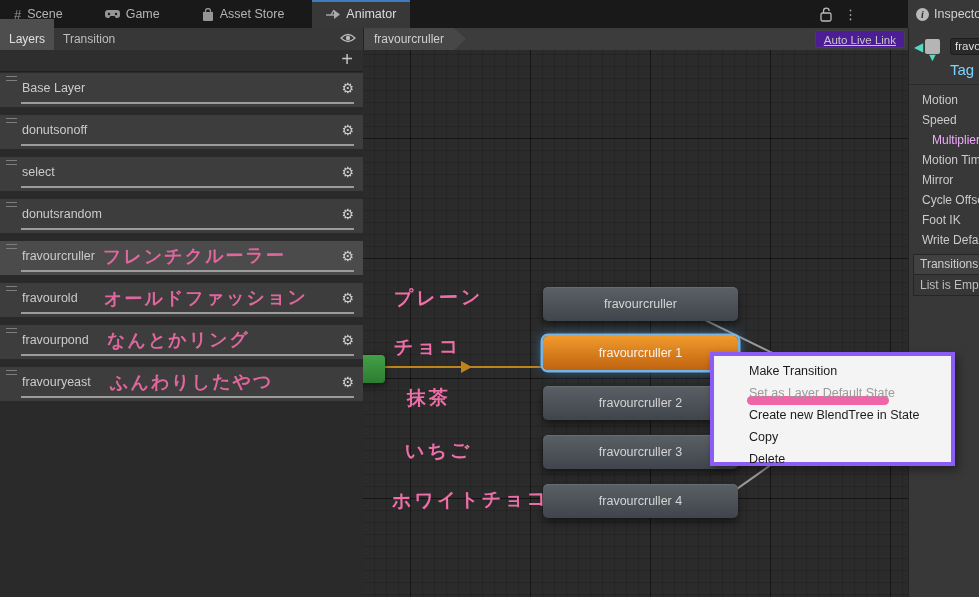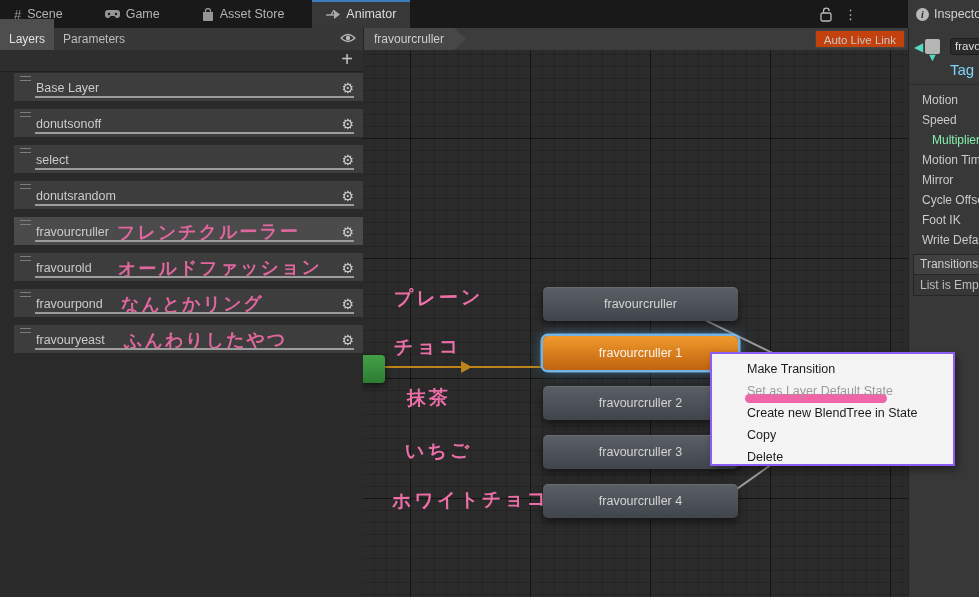--- a/index.html
+++ b/index.html
@@ -20,26 +20,26 @@
   #inspector-tab { position:absolute; left:908px; top:0; width:71px; height:28px; background:#383838; display:flex; align-items:center; gap:5px; padding-left:8px; font-size:12.5px; color:#d2d2d2; overflow:hidden; white-space:nowrap; }
   #info-icon { width:13px; height:13px; border-radius:50%; background:#b9b9b9; color:#2a2a2a; font-size:10px; font-weight:bold; display:flex; align-items:center; justify-content:center; flex:none; font-family:"Liberation Serif",serif; font-style:italic; }
   
   #subbar-left { position:absolute; left:0; top:28px; width:363px; height:22px; background:#373737; display:flex; align-items:center; }
   .subtab { padding:13px 9px; font-size:12px; color:#bdbdbd; }
   .subtab.active { background:#4e4e4e; color:#e0e0e0; }
   #eye-wrap { position:absolute; right:7px; top:4px; }
   #breadcrumb-bar { position:absolute; left:363px; top:28px; width:545px; height:22px; background:#3c3c3c; border-left:1px solid #222; }
   #breadcrumb { position:absolute; left:0; top:0; height:22px; line-height:22px; padding:0 22px 0 10px; background:#474747; color:#cfcfcf; font-size:12px;
     clip-path:polygon(0 0, calc(100% - 12px) 0, 100% 50%, calc(100% - 12px) 100%, 0 100%); }
-  #auto-live-link { position:absolute; right:3px; top:2px; height:18px; line-height:18px; padding:0 8px; background:#c2410c; border:1px solid #444; border-radius:2px; font-size:11.5px; color:#c6c6c6; }
+  #auto-live-link { position:absolute; right:3px; top:2px; height:18px; line-height:18px; padding:0 8px; background:#4c1d95; border:1px solid #444; border-radius:2px; font-size:11.5px; color:#c6c6c6;text-decoration:underline; }
   
   #layers-panel { position:absolute; left:0; top:50px; width:363px; height:547px; background:#2a2a2a; }
   #plusrow { position:relative; height:22px; background:#2e2e2e; border-bottom:1px solid #202020; }
   #add-layer { position:absolute; right:10px; top:-2px; font-size:20px; color:#c4c4c4; font-weight:400; }
-  .layer-row { position:relative; height:28px; margin-bottom:8px; background:#3d3d3d;margin-left:14px; }
+  .layer-row { position:relative; height:34px; margin-bottom:8px; background:#3d3d3d; }
   .layer-row.selected { background:#4b4b4b; }
   .layer-name { position:absolute; left:22px; top:8px; font-size:12.5px; color:#cbcbcb; }
   .drag-handle { position:absolute; left:6px; top:3px; width:11px; height:5px; border-top:1px solid #7d7d7d; border-bottom:1px solid #7d7d7d; }
   .gear { position:absolute; right:9px; top:7px; font-size:14px; color:#cfcfcf; }
   .weight-bar { position:absolute; left:21px; right:9px; bottom:3px; height:2px; background:#9c9c9c; }
   .layer-anno { position:absolute; top:3px; font-size:18px; font-weight:600; letter-spacing:2px; color:#e0679e; transform:rotate(-.5deg); white-space:nowrap; }
   
   #graph { position:absolute; left:363px; top:50px; width:545px; height:547px; overflow:hidden;
     background-color:#2b2b2b;
     background-image:
@@ -56,35 +56,35 @@
     box-shadow:0 0 0 2.5px rgba(120,185,235,.95), 0 0 14px rgba(90,160,220,.8), 0 4px 9px rgba(0,0,0,.5); }
   #entry-node { position:absolute; left:-34px; top:305px; width:56px; height:28px; border-radius:4px;
     background:linear-gradient(180deg,#43a047,#2c7d31); box-shadow:0 3px 7px rgba(0,0,0,.5); }
   .edge { position:absolute; height:2px; transform-origin:0 0; }
   #edge-entry { left:20px; top:316px; width:160px; background:#bd841a; }
   #edge-entry-head { position:absolute; left:98px; top:311px; width:0; height:0; border-left:11px solid #bd841a; border-top:6px solid transparent; border-bottom:6px solid transparent; }
   #edge-a { left:340px; top:268px; width:98px; background:#9a9a9a; transform:rotate(26deg); }
   #edge-b { left:372px; top:439px; width:153px; background:#9a9a9a; transform:rotate(-35.3deg); }
   .graph-anno { position:absolute; font-size:19px; font-weight:600; letter-spacing:3px; color:#ed6fa8; transform:rotate(-1deg); white-space:nowrap; }
   
-  #context-menu { position:absolute; left:710px; top:352px; width:245px; height:114px; background:#f4f4f4; border:2px solid #8b5cf6; box-shadow:3px 4px 8px rgba(0,0,0,.4); padding-top:4px; z-index:20; }
+  #context-menu { position:absolute; left:710px; top:352px; width:245px; height:114px; background:#f4f4f4; border:4px solid #8b5cf6; box-shadow:3px 4px 8px rgba(0,0,0,.4); padding-top:4px; z-index:20; }
   .menu-item { position:relative; height:22px; line-height:22px; padding-left:35px; font-size:12.5px; color:#1b1b1b; z-index:2; }
   .menu-item.disabled { color:#9b9b9b; }
   #menu-marker { position:absolute; left:33px; top:40px; width:142px; height:9px; background:#ee58a0; border-radius:5px; opacity:.92; z-index:1; }
   
   #inspector { position:absolute; left:908px; top:28px; width:71px; height:569px; background:#383838; border-left:1px solid #232323; overflow:hidden; }
   #insp-head { position:relative; height:57px; border-bottom:1px solid #2b2b2b; }
   #state-icon { position:absolute; left:6px; top:9px; width:28px; height:28px; }
   #state-icon .sq { position:absolute; left:10px; top:2px; width:15px; height:15px; background:#b5b5b5; border-radius:2px; }
   #state-icon .arr-left { position:absolute; left:-1px; top:3px; color:#55d9c2; font-size:12px; }
   #state-icon .arr-down { position:absolute; left:12px; top:14px; color:#55d9c2; font-size:11px; }
   #name-field { position:absolute; left:41px; top:10px; width:36px; height:17px; background:#2a2a2a; border:1px solid #1d1d1d; border-radius:3px; color:#dedede; font-size:11.5px; line-height:15px; padding-left:4px; overflow:hidden; white-space:nowrap; }
   #tag-label { position:absolute; left:41px; top:33px; font-size:15px; color:#7dd3fc; }
   .insp-row { height:20px; line-height:20px; padding-left:13px; font-size:12px; color:#cacaca; white-space:nowrap; overflow:hidden; }
-  .insp-row.dim { color:#86efac; padding-left:23px; }
+  .insp-row.dim { color:#f0abfc; padding-left:23px; }
   #insp-fields { padding-top:5px; }
   #transitions-box { margin:4px 0 0 4px; width:75px; border:1px solid #262626; }
   #transitions-header { height:19px; line-height:19px; background:#414141; padding-left:6px; font-size:12px; color:#cdcdcd; white-space:nowrap; }
   #transitions-empty { height:21px; line-height:21px; background:#373737; border-top:1px solid #262626; padding-left:6px; font-size:12px; color:#bdbdbd; white-space:nowrap; }
   svg { display:block; }
 </style>
 </head>
 <body>
 
 <div id="window">
@@ -134,21 +134,21 @@
     </div>
   </div>
 
   <div id="inspector-tab">
     <span id="info-icon">i</span>
     <span>Inspector</span>
   </div>
 
   <div id="subbar-left">
     <div class="subtab active">Layers</div>
-    <div class="subtab">Parameters</div>
+    <div class="subtab">Transition</div>
     <span id="eye-wrap">
         <svg width="16" height="12" viewBox="0 0 16 12">
           <path d="M1 6 Q8 -1 15 6 Q8 13 1 6 z" fill="none" stroke="#b8b8b8" stroke-width="1.2"></path>
           <circle cx="8" cy="6" r="2.2" fill="#b8b8b8"></circle>
         </svg>
       </span>
   </div>
 
   <div id="breadcrumb-bar">
     <div id="breadcrumb">fravourcruller</div>

